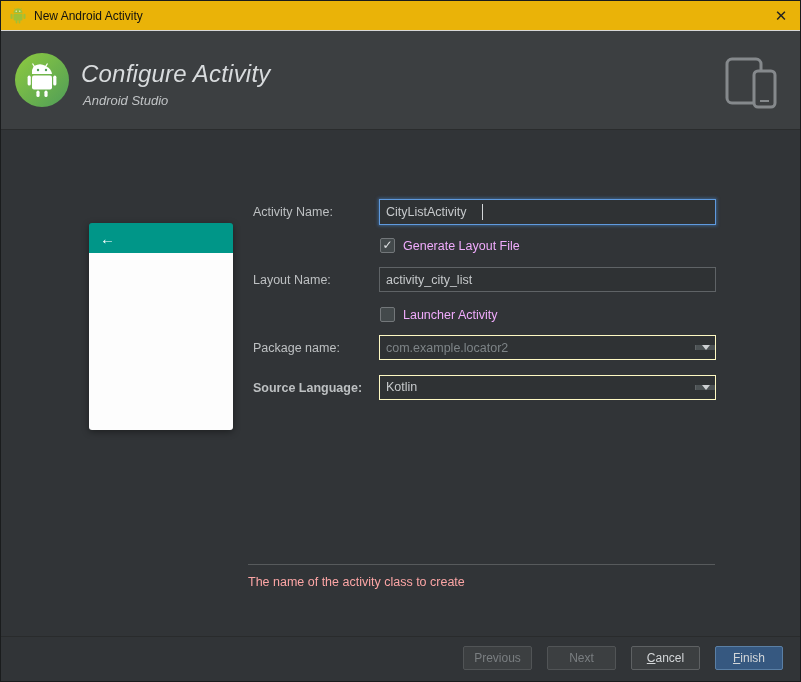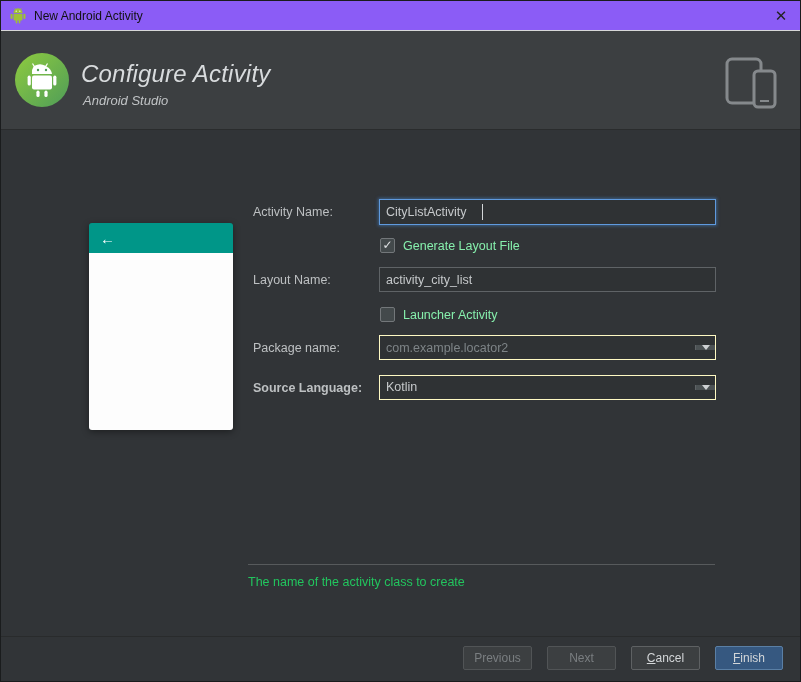--- a/index.html
+++ b/index.html
@@ -8,21 +8,21 @@
   body { font-family:"Liberation Sans","DejaVu Sans",sans-serif; }
 
   .window {
     position:relative; width:801px; height:682px;
     background:#313437; border:1px solid #1a1c1d; overflow:hidden;
   }
 
   
   .titlebar {
     position:absolute; top:0; left:0; right:0; height:30px;
-    background:#8b5cf6; display:flex; align-items:center; padding-left:8px;
+    background:#eab308; display:flex; align-items:center; padding-left:8px;
     border-bottom:1px solid #d7d7d7;
   }
   .titlebar-icon { width:18px; height:18px; margin-right:7px; flex:0 0 auto; }
   .titlebar-title { font-size:12px; color:#111; }
   .close-btn {
     margin-left:auto; width:38px; height:30px; border:none; background:transparent;
     font-size:15px; color:#222; cursor:default; font-family:inherit;
   }
 
   
@@ -65,42 +65,42 @@
     border:1px solid #5f9ade; box-shadow:0 0 3px 1px rgba(70,130,200,0.55);
   }
   .text-caret { position:absolute; left:481px; top:203px; width:1px; height:16px; background:#d3d6d8; }
 
   .checkbox-row { position:absolute; left:379px; display:flex; align-items:center; }
   .checkbox {
     width:15px; height:15px; background:#43494b; border:1px solid #73777a; border-radius:2px;
     color:#e2e5e7; font-size:12px; line-height:13px; text-align:center; font-weight:bold;
     cursor:default;
   }
-  .checkbox-label { margin-left:8px; font-size:12.5px; color:#86efac; }
+  .checkbox-label { margin-left:8px; font-size:12.5px; color:#f0abfc; }
 
   .combo {
     position:absolute; left:378px; width:337px; height:25px;
     background:#2f3234; border:1px solid #fef9c3; display:flex; align-items:center;
   }
   .combo-input {
     flex:1; min-width:0; background:transparent; border:none; color:#7e8487;
     font-size:12.5px; padding:0 6px; font-family:inherit;
   }
   .combo-text { flex:1; color:#c6c9cb; font-size:12.5px; padding:0 6px; line-height:23px; }
   .arrow-btn {
     width:20px; background:#4c5254; border:none; border-left:1px solid #5f6366;
     display:flex; align-items:center; justify-content:center; cursor:default;
   }
   .arrow-glyph {
     width:0; height:0; border-left:4px solid transparent; border-right:4px solid transparent;
     border-top:5px solid #ced1d3;
   }
 
   .section-divider { position:absolute; left:247px; top:563px; width:467px; height:1px; background:#575a5c; }
-  .help-text { position:absolute; left:247px; top:574px; font-size:12.5px; color:#22c55e; }
+  .help-text { position:absolute; left:247px; top:574px; font-size:12.5px; color:#fca5a5; }
 
   .buttons-divider { position:absolute; left:0; right:0; top:635px; height:1px; background:#292b2c; }
 
   .btn {
     position:absolute; top:645px; height:24px; width:69px;
     background:#3c3f41; border:1px solid #5e6163; border-radius:2px;
     color:#d3d6d8; font-size:12px; font-family:inherit; padding:0; cursor:default;
   }
   .btn .btn-label { display:block; line-height:22px; text-align:center; }
   .btn.disabled { color:#7a7e81; border-color:#515456; }

